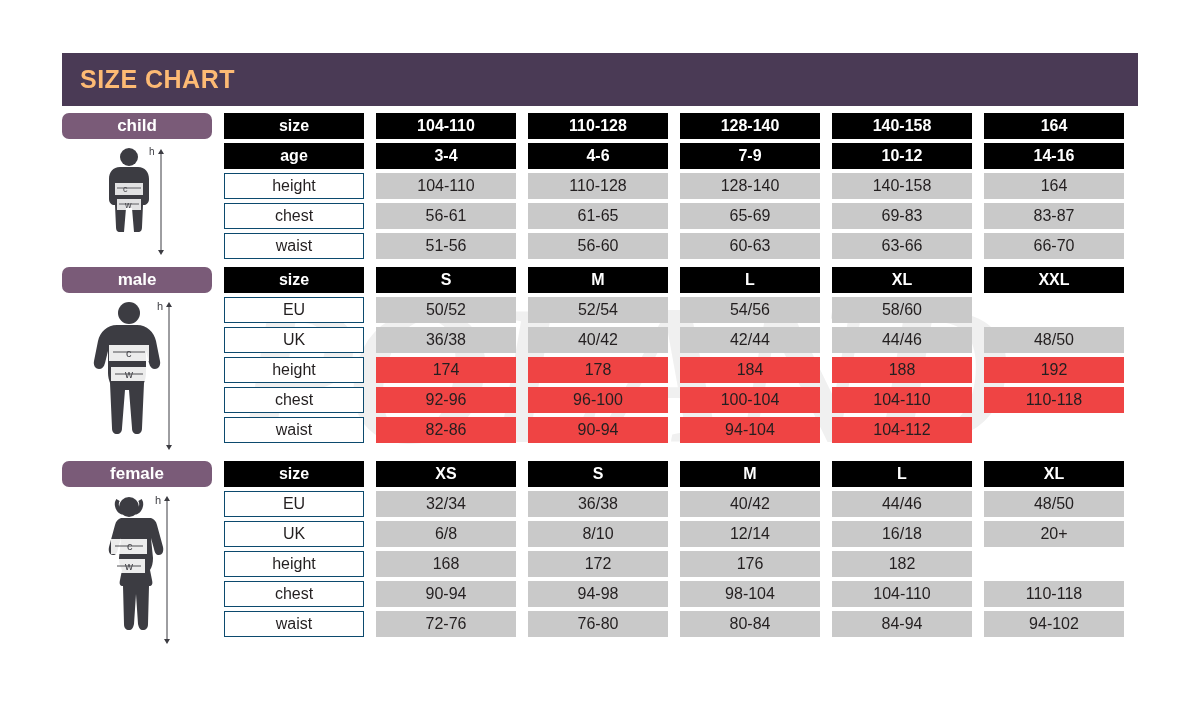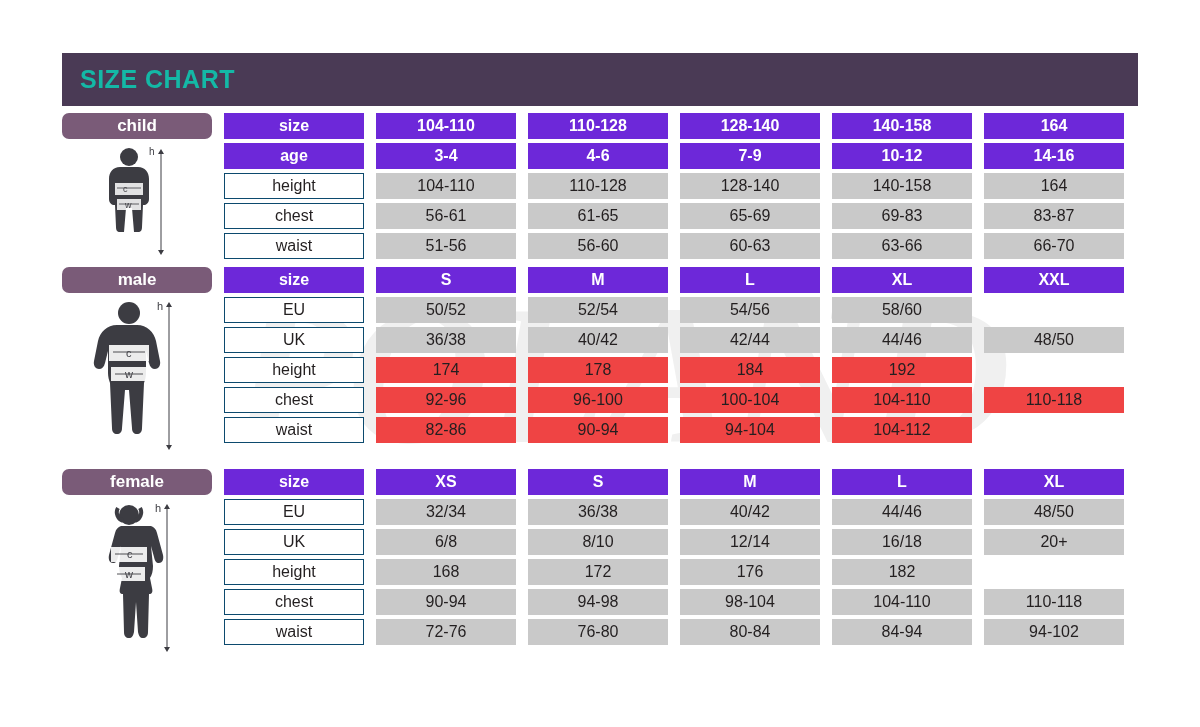--- a/index.html
+++ b/index.html
@@ -43,21 +43,21 @@
     left: 62px;
     top: 53px;
     width: 1076px;
     height: 53px;
     background: #4a3a55;
     display: flex;
     align-items: center;
     z-index: 2;
   }
   .title-bar .title {
-    color: #14b8a6;
+    color: #fdba74;
     font-size: 25px;
     font-weight: bold;
     letter-spacing: 0.5px;
     margin-left: 18px;
   }
   .grid {
     position: absolute;
     left: 62px;
     top: 113px;
     width: 1076px;
@@ -76,21 +76,21 @@
     font-size: 16px;
     color: #231f20;
   }
   
   .c-label   { width: 150px; margin-right: 12px; border-radius: 7px; }
   .c-attr    { width: 140px; margin-right: 12px; }
   .c-val     { width: 140px; margin-right: 12px; }
   .c-val.last { margin-right: 0; }
 
   .hdr-purple {
-    background: #6d28d9;
+    background: #000000;
     color: #ffffff;
     font-weight: bold;
   }
   .attr-cell {
     background: #ffffff;
     border: 1px solid #0c4a6e;
     color: #231f20;
   }
   .val-grey {
     background: #c9c9c9;
@@ -256,20 +256,21 @@
             <div class="cell c-val val-grey">40/42</div>
             <div class="cell c-val val-grey">42/44</div>
             <div class="cell c-val val-grey">44/46</div>
             <div class="cell c-val last val-grey">48/50</div>
           </div>
           <div class="row">
             <div class="cell c-attr attr-cell">height</div>
             <div class="cell c-val val-lightgrey">174</div>
             <div class="cell c-val val-lightgrey">178</div>
             <div class="cell c-val val-lightgrey">184</div>
+            <div class="cell c-val val-lightgrey">188</div>
             <div class="cell c-val last val-lightgrey">192</div>
           </div>
           <div class="row">
             <div class="cell c-attr attr-cell">chest</div>
             <div class="cell c-val val-lightgrey">92-96</div>
             <div class="cell c-val val-lightgrey">96-100</div>
             <div class="cell c-val val-lightgrey">100-104</div>
             <div class="cell c-val val-lightgrey">104-110</div>
             <div class="cell c-val last val-lightgrey">110-118</div>
           </div>
@@ -277,21 +278,21 @@
             <div class="cell c-attr attr-cell">waist</div>
             <div class="cell c-val val-lightgrey">82-86</div>
             <div class="cell c-val val-lightgrey">90-94</div>
             <div class="cell c-val val-lightgrey">94-104</div>
             <div class="cell c-val last val-lightgrey">104-112</div>
           </div>
         </div>
       </div>
     </div>
 
-    <div style="margin-top:12px;">
+    <div style="margin-top:4px;">
 
       <div class="row">
         <div class="cell c-label section-label">female</div>
         <div class="cell c-attr hdr-purple">size</div>
         <div class="cell c-val hdr-purple">XS</div>
         <div class="cell c-val hdr-purple">S</div>
         <div class="cell c-val hdr-purple">M</div>
         <div class="cell c-val hdr-purple">L</div>
         <div class="cell c-val last hdr-purple">XL</div>
       </div>

